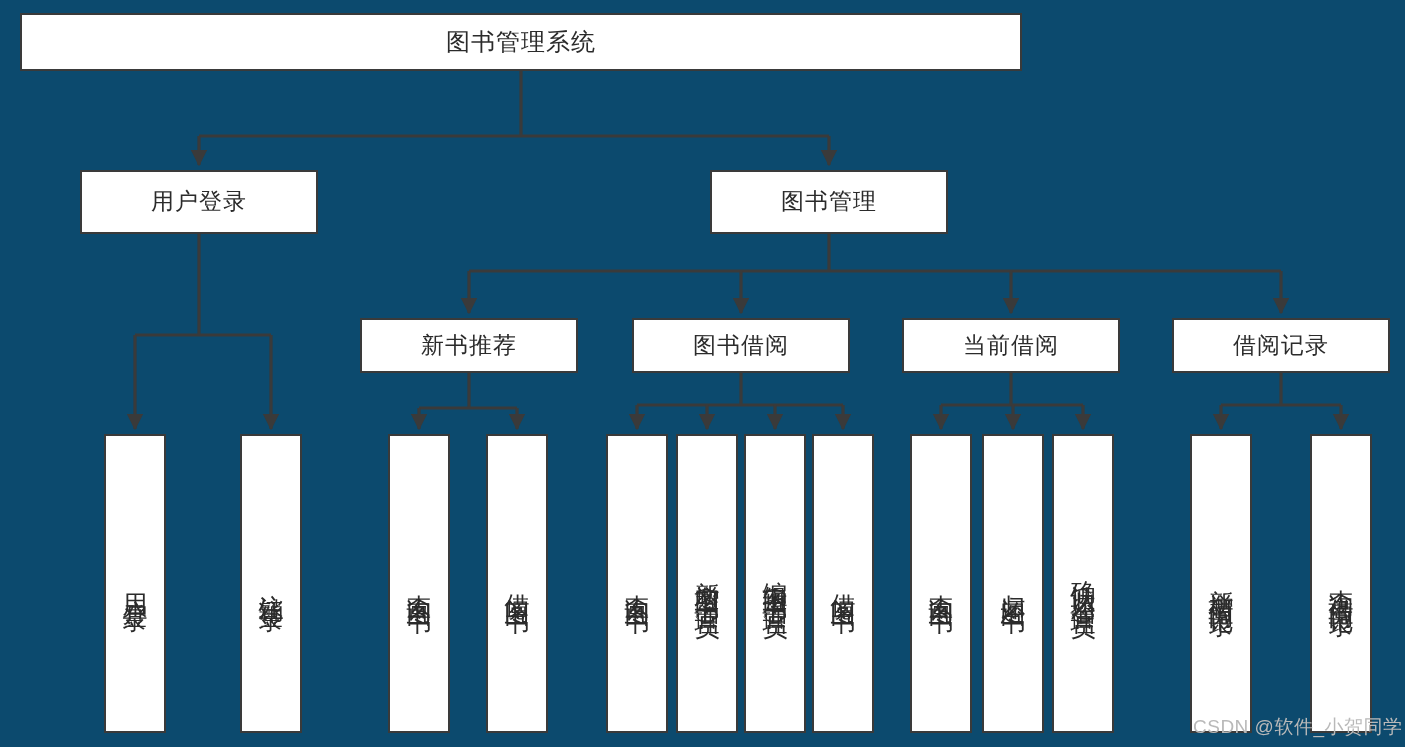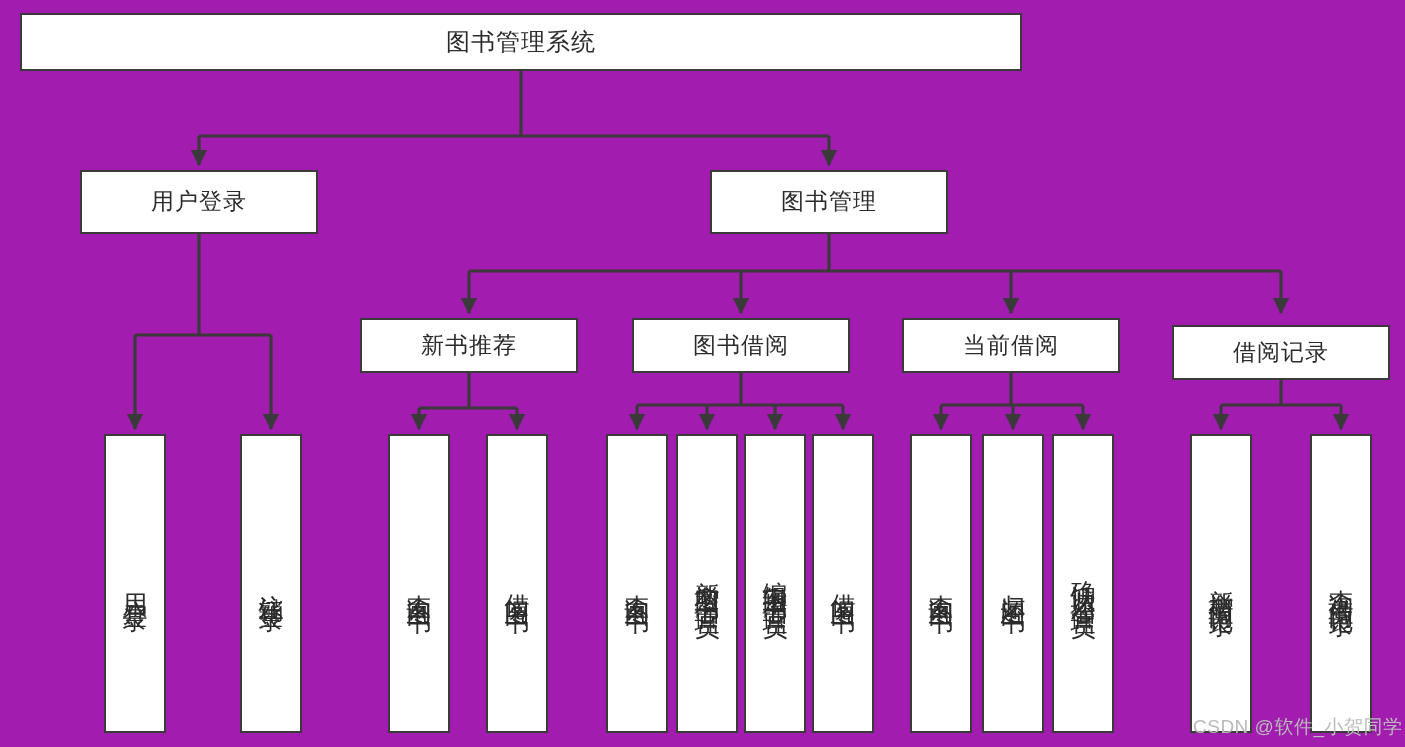--- a/index.html
+++ b/index.html
@@ -7,21 +7,21 @@
     padding: 0;
     background: #ffffff;
   }
   body {
     font-family: "Liberation Sans", "DejaVu Sans", sans-serif;
   }
   #canvas {
     position: relative;
     width: 1405px;
     height: 747px;
-    background: #a21caf;
+    background: #0c4a6e;
     overflow: hidden;
   }
   svg#wires {
     position: absolute;
     left: 0;
     top: 0;
     width: 1405px;
     height: 747px;
     pointer-events: none;
   }
@@ -139,21 +139,21 @@
 
   <div class="node h" style="left:360px; top:318px; width:218px; height:55px;">
     <span class="lbl">新书推荐</span>
   </div>
   <div class="node h" style="left:632px; top:318px; width:218px; height:55px;">
     <span class="lbl">图书借阅</span>
   </div>
   <div class="node h" style="left:902px; top:318px; width:218px; height:55px;">
     <span class="lbl">当前借阅</span>
   </div>
-  <div class="node h" style="left:1172px; top:318px; width:218px; height:55px;margin-top:7px;">
+  <div class="node h" style="left:1172px; top:318px; width:218px; height:55px;">
     <span class="lbl">借阅记录</span>
   </div>
 
   <div class="node v" style="left:104px; top:434px; width:62px; height:299px;">
     <span class="lbl">用户登录</span>
   </div>
   <div class="node v" style="left:240px; top:434px; width:62px; height:299px;">
     <span class="lbl">注销登录</span>
   </div>
 

